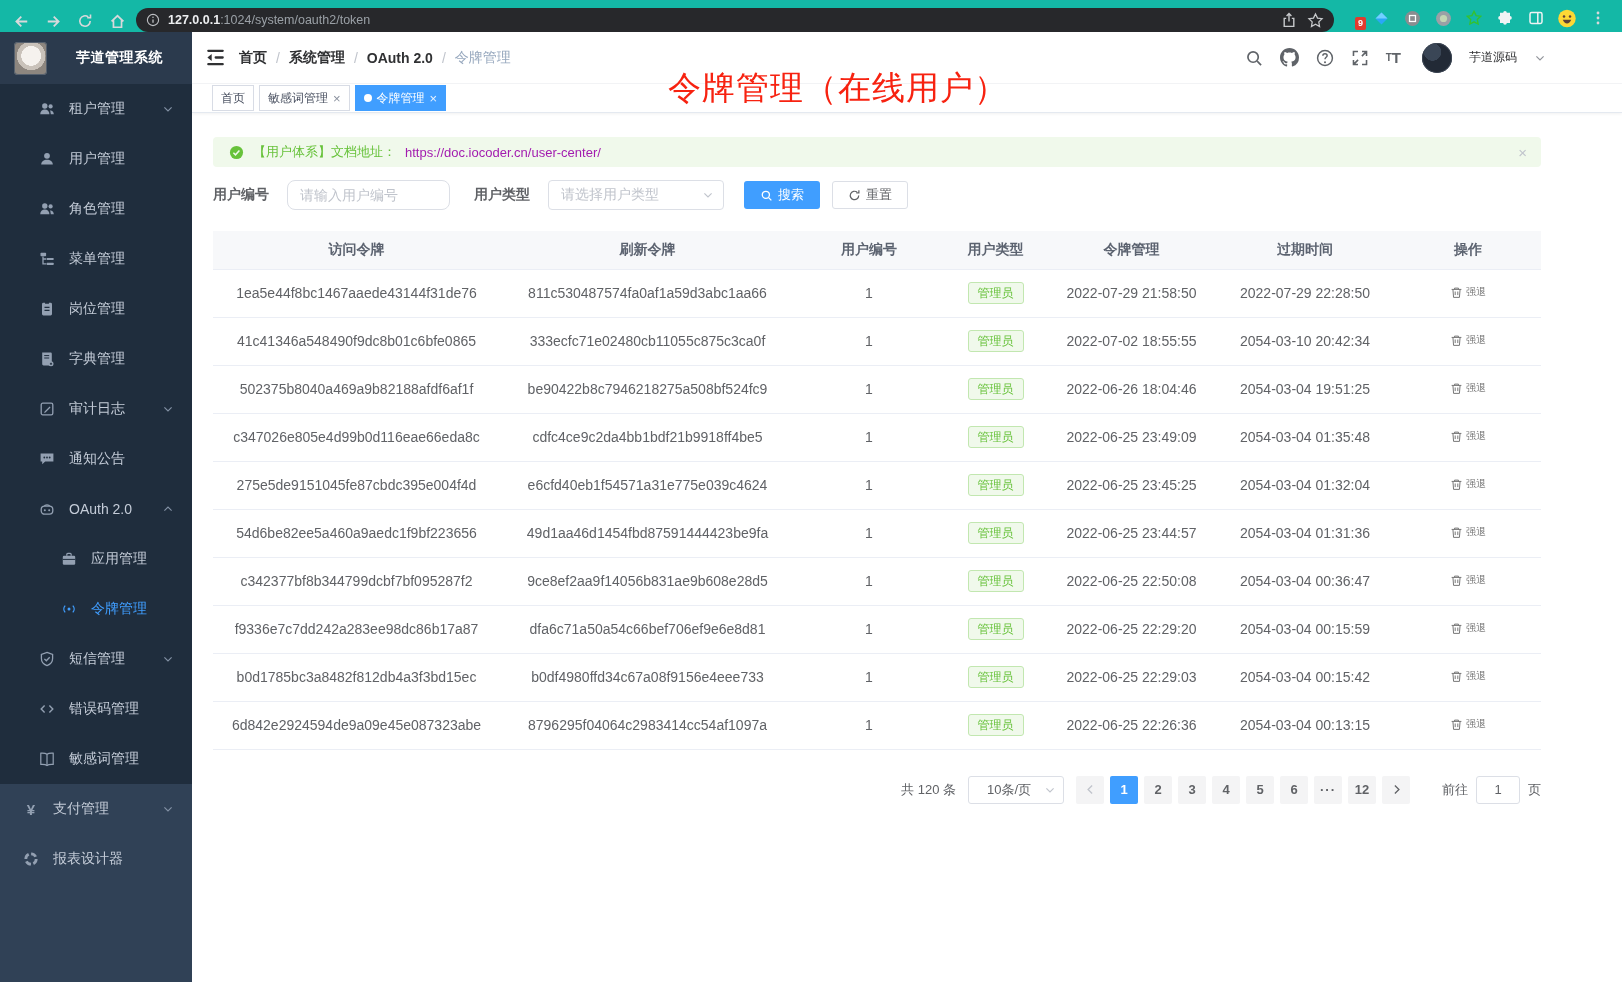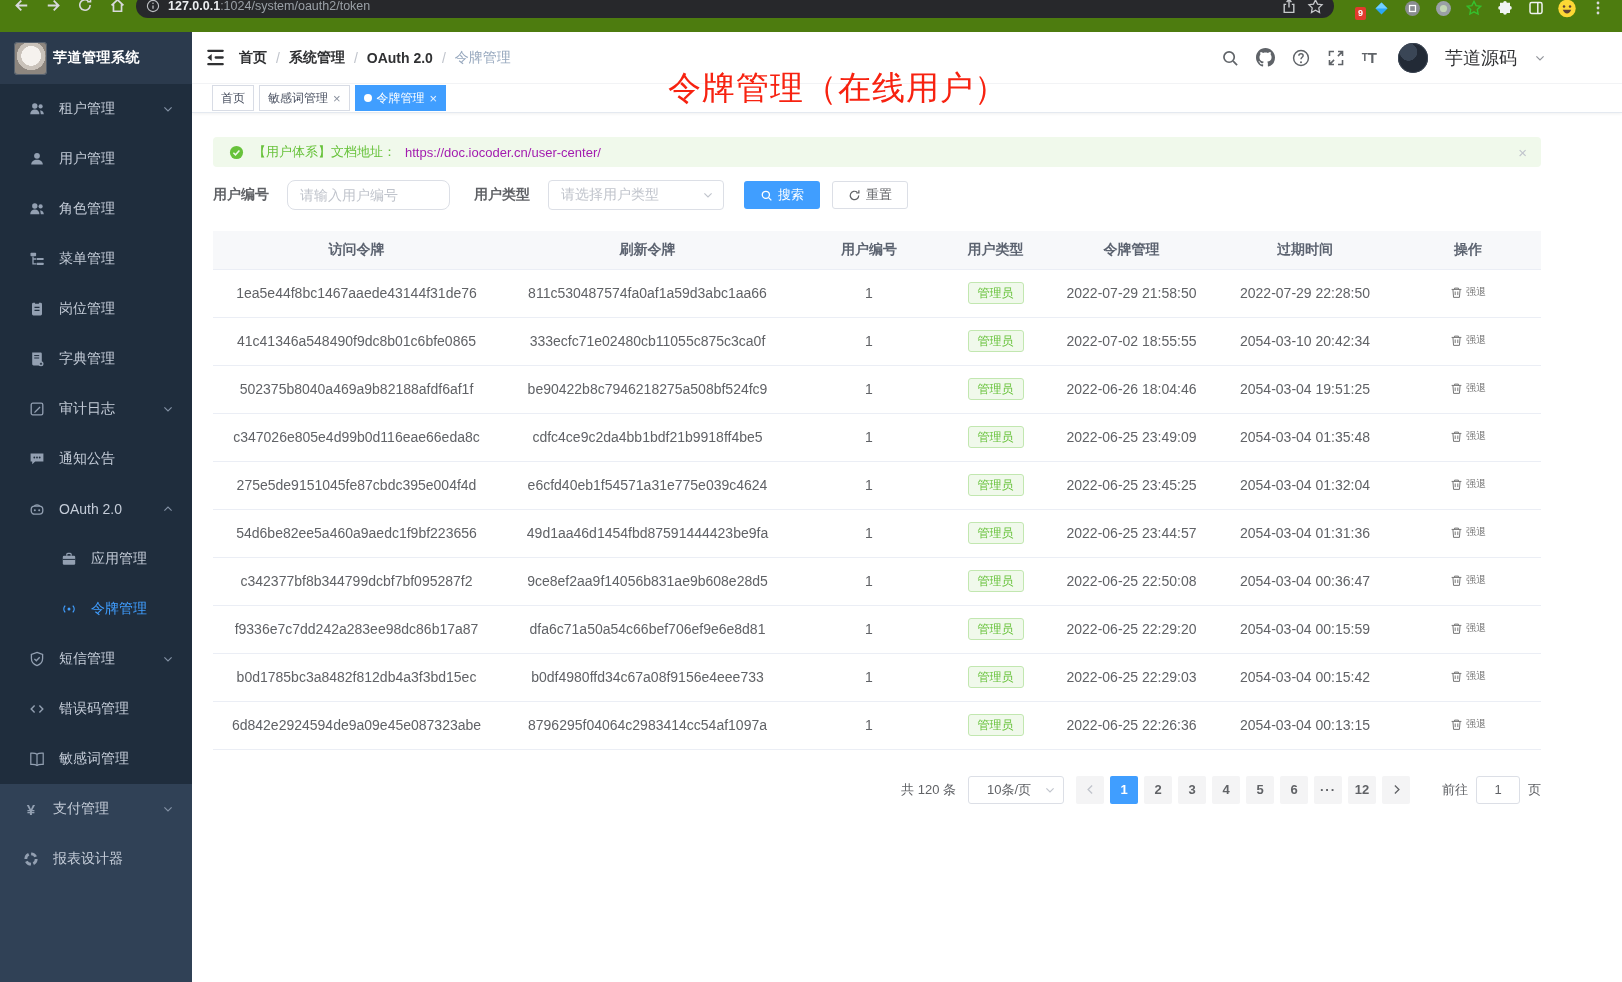--- a/index.html
+++ b/index.html
@@ -1,44 +1,44 @@
 <!DOCTYPE html>
 <html><head>
 <meta charset="utf-8">
 <style>
   *{margin:0;padding:0;box-sizing:border-box}
   html,body{width:1622px;height:982px;overflow:hidden}
   body{font-family:"Liberation Sans","DejaVu Sans",sans-serif;background:#fff;position:relative}
   svg{display:block}
 
   
-  .browser-bar{height:32px;background:#4d7c0f;display:flex;align-items:flex-end;padding:14px 8px;gap:6px;color:#d8d9db}
+  .browser-bar{height:32px;background:#14b8a6;display:flex;align-items:flex-start;padding:8px 8px;gap:6px;color:#d8d9db}
   .bb-btn{width:26px;height:26px;display:flex;align-items:center;justify-content:center;color:#d8d9db;flex:0 0 auto}
   .url-pill{flex:1;height:24px;background:#27282b;border-radius:12px;display:flex;align-items:center;padding:0 10px;gap:8px;color:#bdbfc3;min-width:0}
   .url-text{font-size:12.5px;white-space:nowrap;overflow:hidden}
   .url-host{color:#eceef0;font-weight:bold}
   .url-rest{color:#9aa0a6}
   .pill-right{margin-left:auto;display:flex;align-items:center;gap:10px;color:#c7c9cc}
   .ext-zone{display:flex;align-items:center;gap:11px;padding:0 6px;flex:0 0 auto}
   .ext{position:relative;display:flex;align-items:center;justify-content:center;width:20px;height:20px}
   .grid-ext{display:grid;grid-template-columns:6px 6px;grid-template-rows:6px 6px;gap:1px;width:14px;height:14px}
   .ge{background:#808488;border-radius:1px}
   .ge.d{background:#3fa9f5;transform:rotate(45deg) scale(.9)}
   .ext-badge{position:absolute;right:-6px;bottom:-5px;background:#e23b2e;color:#fff;font-size:9px;line-height:1;padding:2px 3px;border-radius:2px;font-weight:bold}
 
   
   .app{display:flex;height:950px}
   .sidebar{width:192px;background:#304156;display:flex;flex-direction:column;flex:0 0 auto}
-  .logo-row{height:52px;background:#2b3a4d;display:flex;align-items:center;gap:6px;padding:0 14px;flex:0 0 auto}
+  .logo-row{height:52px;background:#2b3a4d;display:flex;align-items:center;gap:29px;padding:0 14px;flex:0 0 auto}
   .logo-img{width:33px;height:33px;border-radius:4px;background:
     radial-gradient(circle at 52% 42%, #f5f2ee 0 38%, #c9c2ba 39% 55%, #8d867f 56% 100%);box-shadow:inset 0 0 0 1px #55606e}
   .logo-title{color:#fff;font-size:14px;font-weight:bold;letter-spacing:.5px}
   .menu{flex:1;overflow:hidden}
   .menu-item{height:50px;display:flex;align-items:center;color:#c4ccd8;font-size:14px;cursor:pointer;position:relative;background:#1f2d3d}
-  .menu-item.lvl1{padding-left:28px}
+  .menu-item.lvl1{padding-left:38px}
   .menu-item.lvl2{padding-left:60px}
   .menu-item.lvl0{padding-left:22px;background:#304156}
   .mi-icon{width:18px;margin-right:13px;color:#93a0b2;display:flex;align-items:center;justify-content:center}
   .mi-icon .glyph{font-size:15px;font-weight:bold;line-height:1}
   .menu-item.active,.menu-item.active .mi-icon{color:#409eff}
   .chev{position:absolute;right:18px;color:#8492a6;display:flex}
 
   
   .main{flex:1;display:flex;flex-direction:column;min-width:0}
   .navbar{height:52px;background:#fff;display:flex;align-items:center;padding:0 76px 0 14px;border-bottom:1px solid #f4f5f7;flex:0 0 auto}
@@ -46,21 +46,21 @@
   .breadcrumb{display:flex;align-items:center;gap:9px;font-size:14px}
   .crumb{color:#303133;font-weight:bold}
   .crumb.last{color:#97a8be;font-weight:normal}
   .crumb-sep{color:#c0c4cc}
   .nav-right{margin-left:auto;display:flex;align-items:center;gap:17px;color:#5f6368}
   .nav-ic{display:flex;align-items:center;justify-content:center;cursor:pointer;color:#5f6368}
   .fsz{font-weight:bold;font-size:15px;line-height:1}
   .fsz small{font-size:10px;font-weight:bold}
   .user-avatar{width:30px;height:30px;border-radius:50%;background:
     radial-gradient(circle at 35% 30%, #3a4656 0 30%, #222a36 31% 100%);box-shadow:inset 0 0 0 1px #3c4654;margin-left:4px}
-  .user-name{font-size:18px;color:#303133}
+  .user-name{font-size:12px;color:#303133}
   .user-caret{color:#909399;display:flex}
 
   
   .tags-bar{height:29px;background:#fff;border-bottom:1px solid #e4e9f0;box-shadow:0 1px 3px rgba(0,0,0,.06);display:flex;align-items:center;padding:0 20px;gap:5px;flex:0 0 auto;position:relative;z-index:2}
   .tag{height:26px;display:inline-flex;align-items:center;padding:0 8px;border:1px solid #d8dce5;background:#fff;color:#495060;font-size:12px;cursor:pointer;gap:5px}
   .tag .tag-x{color:#8a919e;font-size:13px;line-height:1}
   .tag.active{background:#409eff;border-color:#409eff;color:#fff}
   .tag.active .tag-x{color:#e8f2ff}
   .tag-dot{width:8px;height:8px;border-radius:50%;background:#fff;display:inline-block}
 

